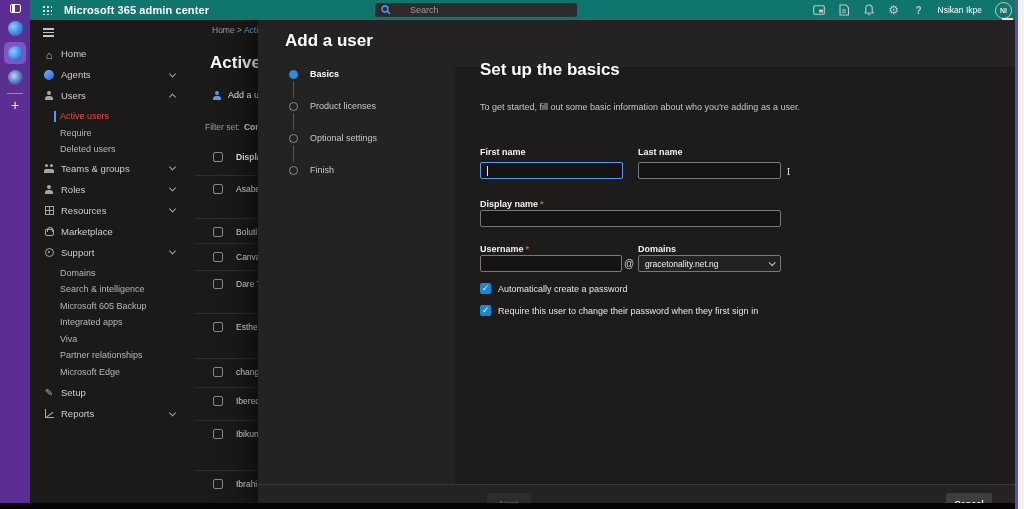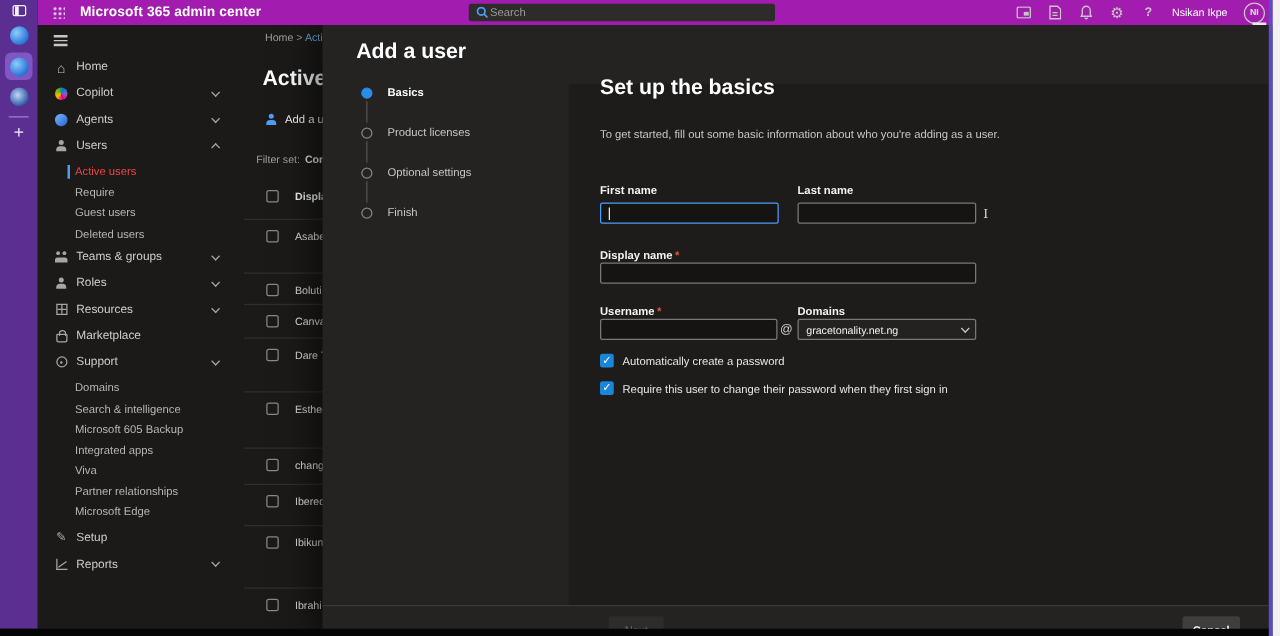--- a/index.html
+++ b/index.html
@@ -12,25 +12,25 @@
   .rail .win-ico { margin-top:4px; width:11px; height:9px; border:1.5px solid #f3f0fa; border-radius:2px; position:relative; }
   .rail .win-ico::before { content:""; position:absolute; left:1px; top:0; bottom:0; width:3px; background:#f3f0fa; }
   .app-dot { width:15px; height:15px; border-radius:50%; background:radial-gradient(circle at 35% 35%, #8ecbff, #1f6fd4 75%); }
   .rail .first-app { margin-top:8px; }
   .active-tile { margin-top:6px; width:22px; height:22px; border-radius:5px; background:#7e57c5; display:flex; align-items:center; justify-content:center; }
   .rail .third-app { margin-top:6px; background:radial-gradient(circle at 40% 40%, #bcd8f5, #2a4f9e 75%); }
   .rail .divider { margin-top:8px; width:16px; height:1px; background:#9a82c9; }
   .rail .plus { margin-top:4px; color:#efeaf8; font-size:14px; line-height:14px; cursor:default; }
 
   
-  .topbar { position:absolute; left:30px; top:0; width:994px; height:20px; background:#a21caf; z-index:7; }
+  .topbar { position:absolute; left:30px; top:0; width:994px; height:20px; background:#0f766e; z-index:7; }
   .waffle { position:absolute; left:12px; top:5px; width:10px; height:10px;
     background-image:radial-gradient(circle, #e8e6e3 1px, transparent 1.2px); background-size:4px 4px; }
   .tb-title { position:absolute; left:34px; top:4px; font-size:11px; font-weight:bold; color:#ffffff; letter-spacing:.1px; }
-  .tb-search { position:absolute; left:345px; top:3px; width:245px; height:14px; background:#2d2c2b; border-radius:2px; display:flex; align-items:center; padding:0 6px; gap:1px; }
+  .tb-search { position:absolute; left:345px; top:3px; width:202px; height:14px; background:#2d2c2b; border-radius:2px; display:flex; align-items:center; padding:0 6px; gap:19px; }
   .tb-search svg { flex:0 0 auto; }
   .tb-search input { background:transparent; border:none; outline:none; color:#bdbbb8; font-size:9px; width:100%; font-family:"Liberation Sans",sans-serif; }
   .tb-search input::placeholder { color:#9d9b99; }
   .tb-right { position:absolute; right:12px; top:0; height:20px; display:flex; align-items:center; gap:13px; }
   .tb-ico { width:12px; height:12px; display:flex; align-items:center; justify-content:center; color:#c8c6c4; font-size:11px; }
   .tb-gear { font-size:12px; line-height:12px; }
   .tb-help { font-size:10px; font-weight:bold; }
   .tb-user { color:#ffffff; font-size:8.5px; }
   .tb-avatar { width:17px; height:17px; border-radius:50%; border:1px solid #c8c6c4; color:#e8e6e4; font-size:7px; font-weight:bold; display:flex; align-items:center; justify-content:center; }
   .win-dash { position:absolute; left:1002px; top:18px; width:11px; height:2px; background:#e8e8e8; z-index:12; }
@@ -193,48 +193,38 @@
       </div>
 
     <div class="nitem">
         <span class="nico">
           <span class="i-home"></span>
         </span>
         <span class="lbl">Home</span>
       </div>
     <div class="nitem">
         <span class="nico">
-          <span class="i-copilot"></span>
-        </span>
-        <span class="lbl">Copilot</span>
-        <span class="chev down"></span>
-      </div>
-    <div class="nitem">
-        <span class="nico">
           <span class="i-agents"></span>
         </span>
         <span class="lbl">Agents</span>
         <span class="chev down"></span>
       </div>
     <div class="nitem">
         <span class="nico">
           <span class="i-person"></span>
         </span>
         <span class="lbl">Users</span>
         <span class="chev up"></span>
       </div>
     <div class="gap"></div>
     <div class="nsub sel">
         <span class="lbl">Active users</span>
       </div>
     <div class="nsub">
         <span class="lbl">Require</span>
-      </div>
-    <div class="nsub">
-        <span class="lbl">Guest users</span>
       </div>
     <div class="nsub">
         <span class="lbl">Deleted users</span>
       </div>
     <div class="nitem">
         <span class="nico">
           <span class="i-teams"></span>
         </span>
         <span class="lbl">Teams &amp; groups</span>
         <span class="chev down"></span>

